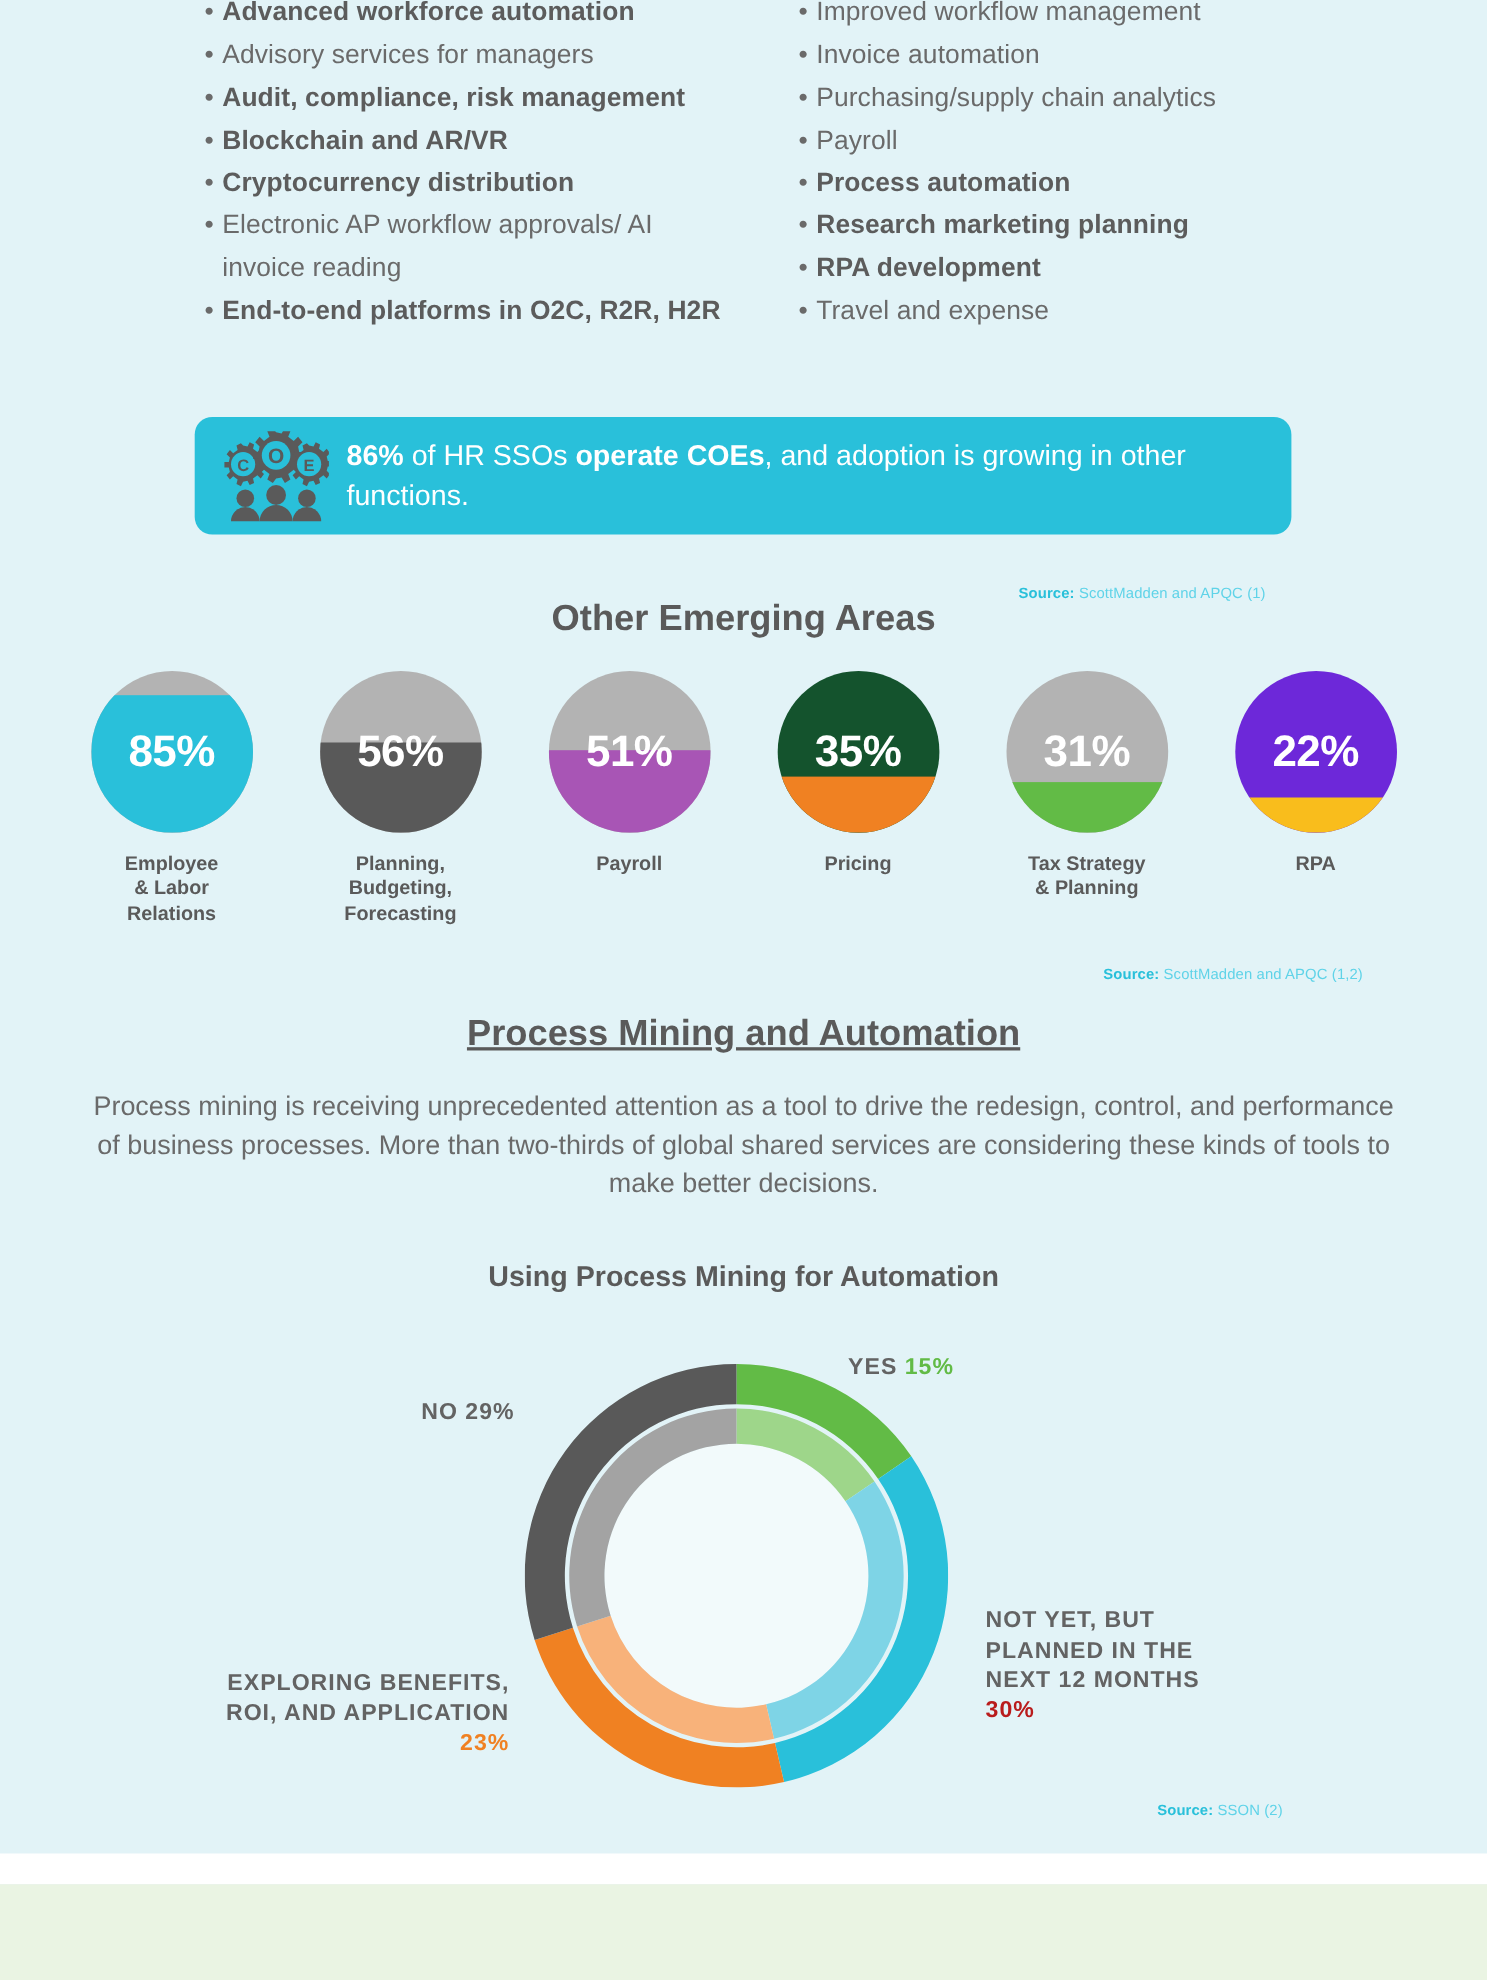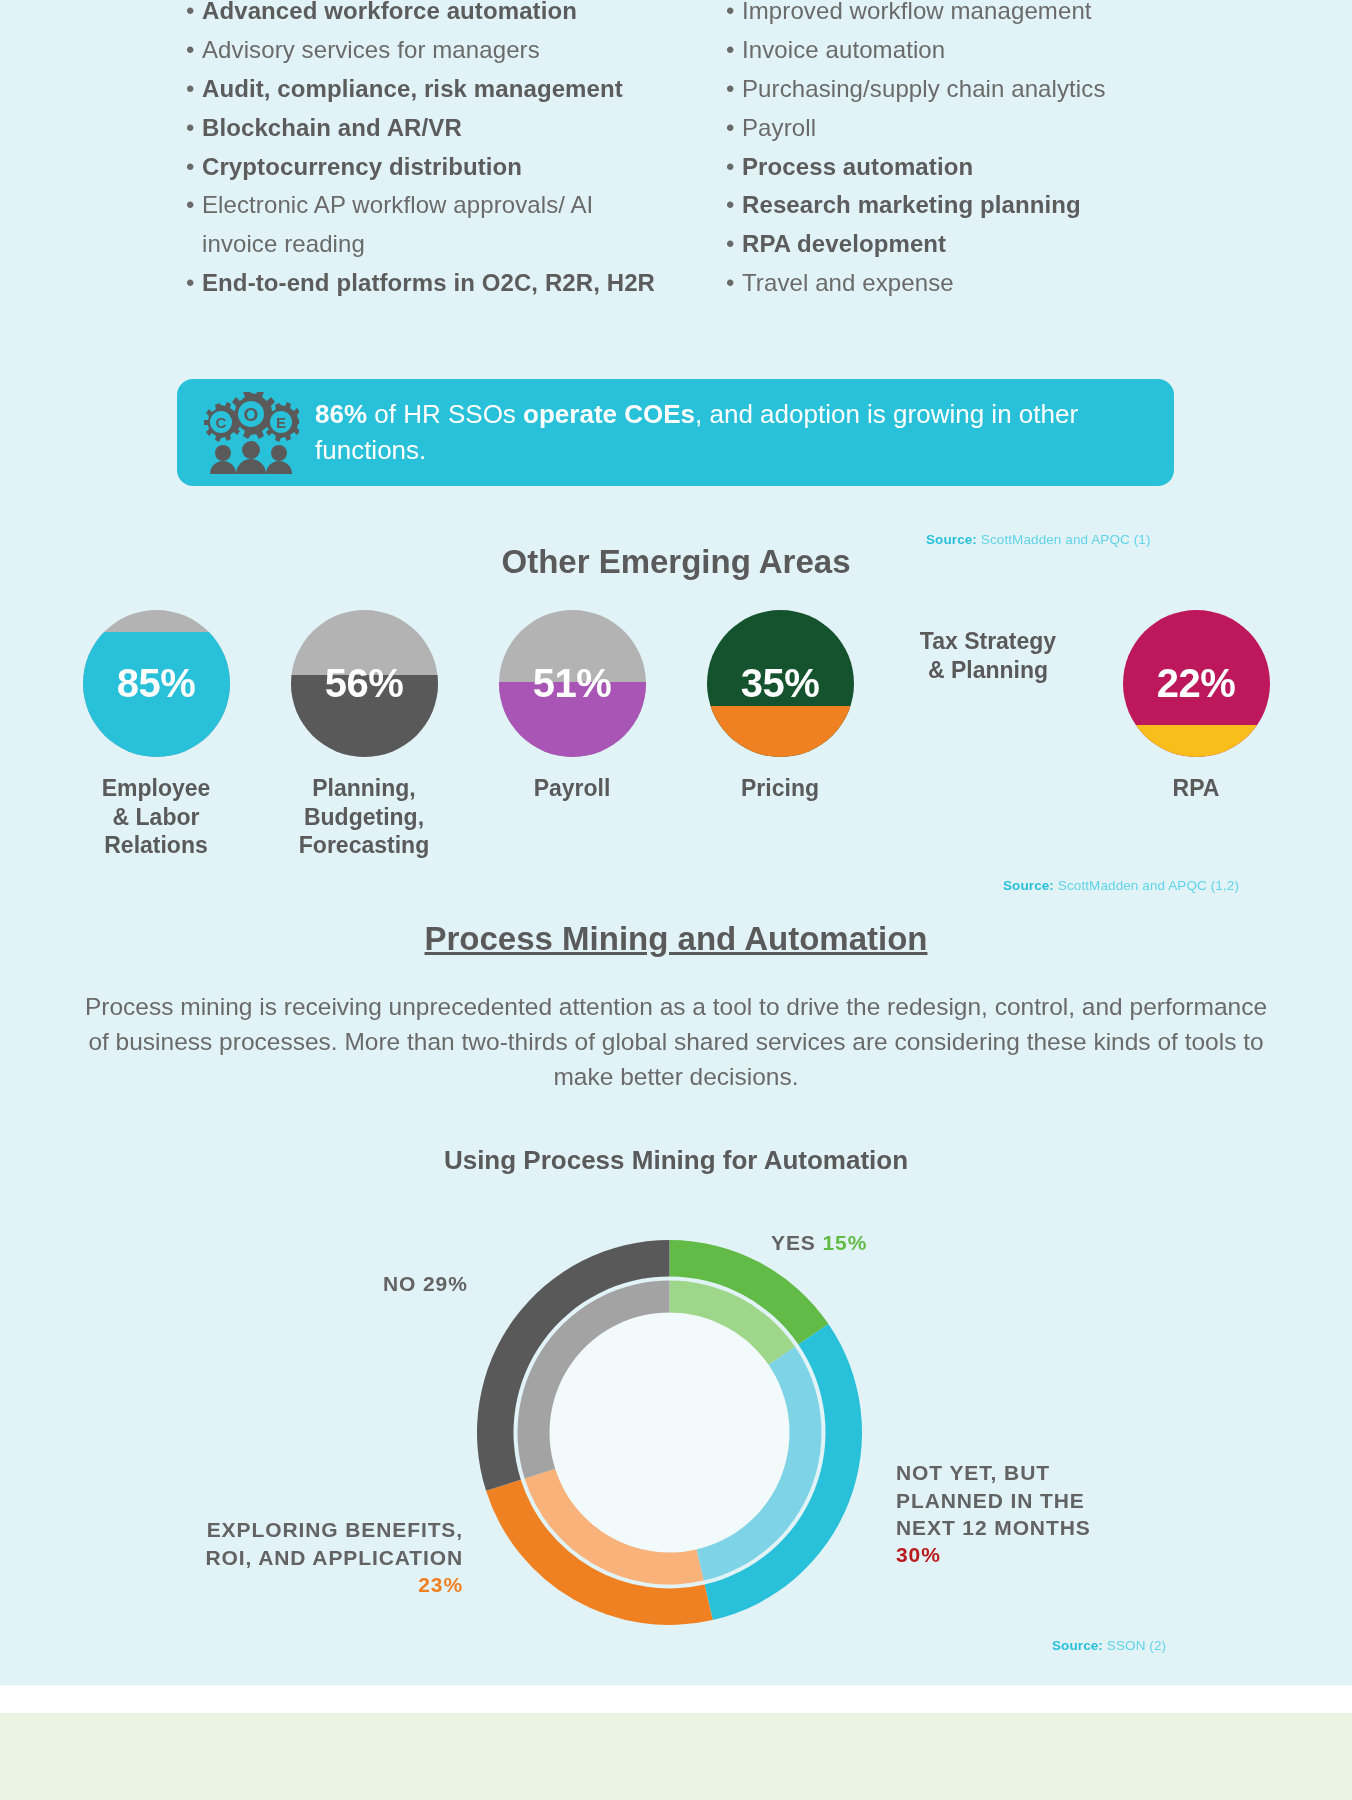--- a/index.html
+++ b/index.html
@@ -156,21 +156,21 @@
     align-items: center;
     justify-content: center;
     color: #ffffff;
     font-size: 40px;
     font-weight: bold;
     letter-spacing: -.5px;
   }
   .circ-label {
     margin-top: 17px;
     text-align: center;
-    font-size: 23px;
+    font-size: 18px;
     font-weight: bold;
     line-height: 1.24;
     color: #5a5a5a;
     white-space: pre-line;
   }
 
   
   .donut-wrap {
     position: absolute;
     left: 477px;
@@ -375,25 +375,29 @@
         <div class="circ-label">Payroll</div>
       </div>
       <div class="circ-cell">
         <div class="circ" style="background: #14532d;">
           <div class="fill" style="height: 35%; background: rgb(240, 129, 34);"></div>
           <div class="val">35%</div>
         </div>
         <div class="circ-label">Pricing</div>
       </div>
       <div class="circ-cell">
+        <div class="circ" style="background: rgb(179, 179, 179);">
+          <div class="fill" style="height: 31%; background: rgb(98, 187, 70);"></div>
+          <div class="val">31%</div>
+        </div>
         <div class="circ-label">Tax Strategy
 &amp; Planning</div>
       </div>
       <div class="circ-cell">
-        <div class="circ" style="background: #be185d;">
+        <div class="circ" style="background: #6d28d9;">
           <div class="fill" style="height: 22%; background: rgb(249, 189, 28);"></div>
           <div class="val">22%</div>
         </div>
         <div class="circ-label">RPA</div>
       </div>
     </div>
 
   <div class="source" id="src2">
     <b>Source:</b><span> ScottMadden and APQC (1,2)</span>
   </div>

